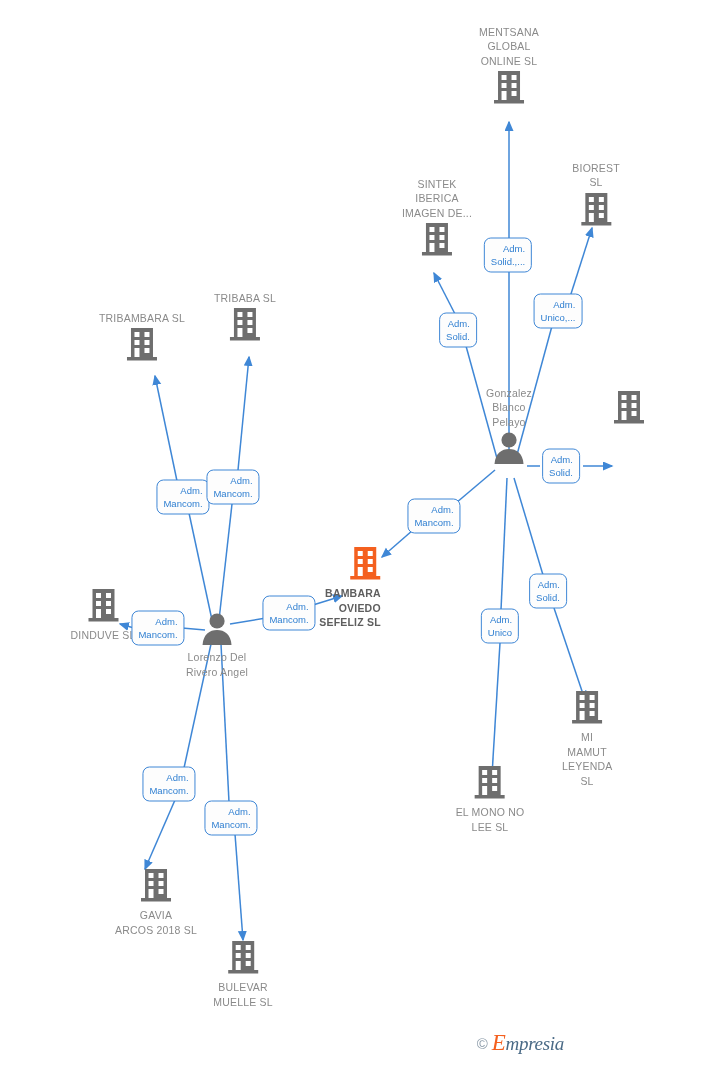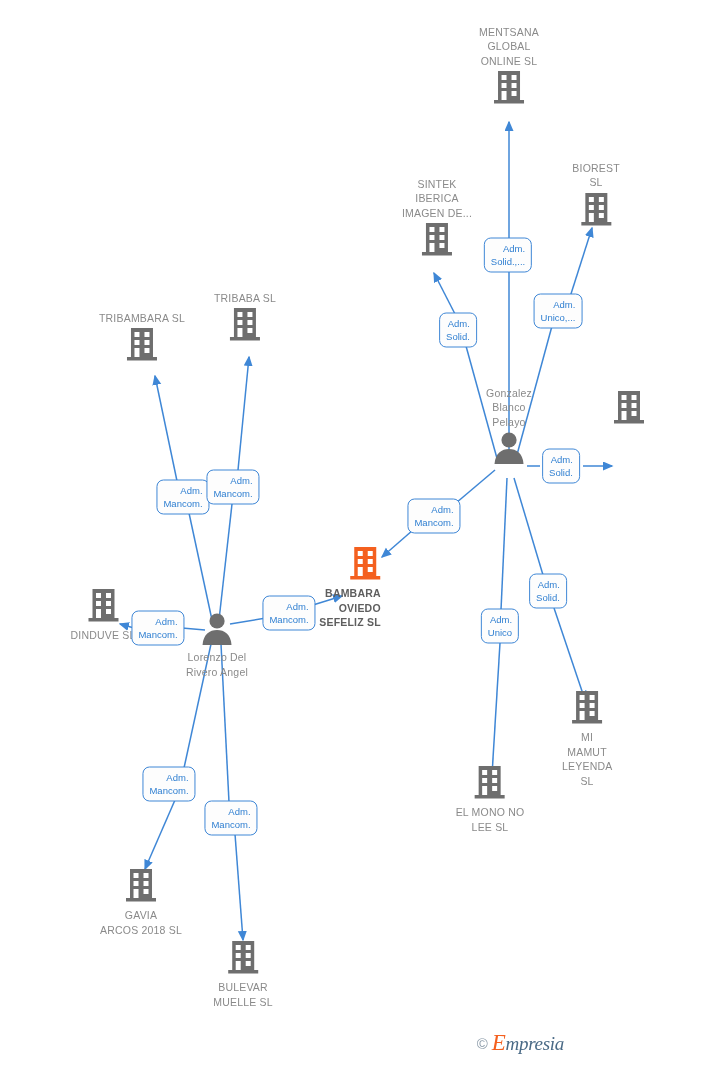--- a/index.html
+++ b/index.html
@@ -200,21 +200,21 @@
             <rect x="8.5" y="6" width="5" height="5" fill="#fff"></rect>
             <rect x="18.5" y="6" width="5" height="5" fill="#fff"></rect>
             <rect x="8.5" y="14" width="5" height="5" fill="#fff"></rect>
             <rect x="18.5" y="14" width="5" height="5" fill="#fff"></rect>
             <rect x="8.5" y="22" width="5" height="9" fill="#fff"></rect>
             <rect x="18.5" y="22" width="5" height="5" fill="#fff"></rect>
           </svg></span>
         <span class="lbl">EL MONO NO
 LEE  SL</span>
       </div>
-      <div class="node company" style="left: 141px; top: 867px;">
+      <div class="node company" style="left: 156px; top: 867px;">
         <span class="ico"><svg width="32" height="36" viewBox="0 0 32 36" xmlns="http://www.w3.org/2000/svg">
             <rect x="5" y="2" width="22" height="29" fill="#6e6e6e"></rect>
             <rect x="1" y="31" width="30" height="3.5" fill="#6e6e6e"></rect>
             <rect x="8.5" y="6" width="5" height="5" fill="#fff"></rect>
             <rect x="18.5" y="6" width="5" height="5" fill="#fff"></rect>
             <rect x="8.5" y="14" width="5" height="5" fill="#fff"></rect>
             <rect x="18.5" y="14" width="5" height="5" fill="#fff"></rect>
             <rect x="8.5" y="22" width="5" height="9" fill="#fff"></rect>
             <rect x="18.5" y="22" width="5" height="5" fill="#fff"></rect>
           </svg></span>

